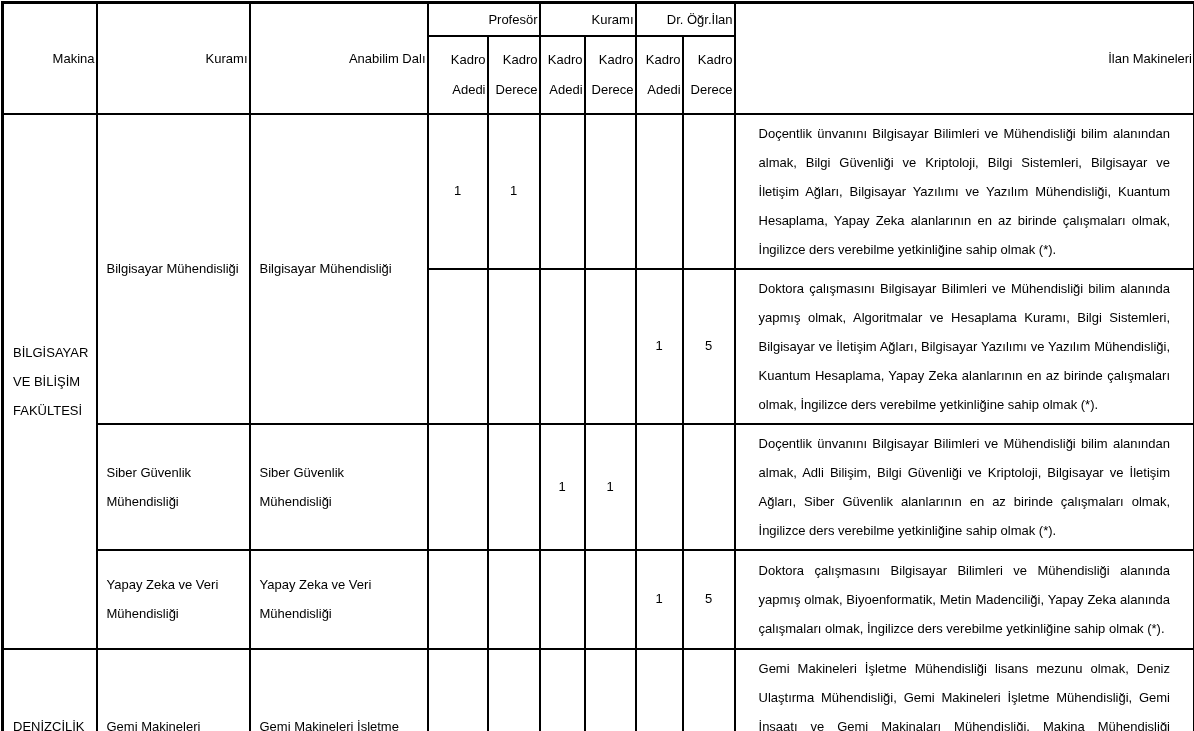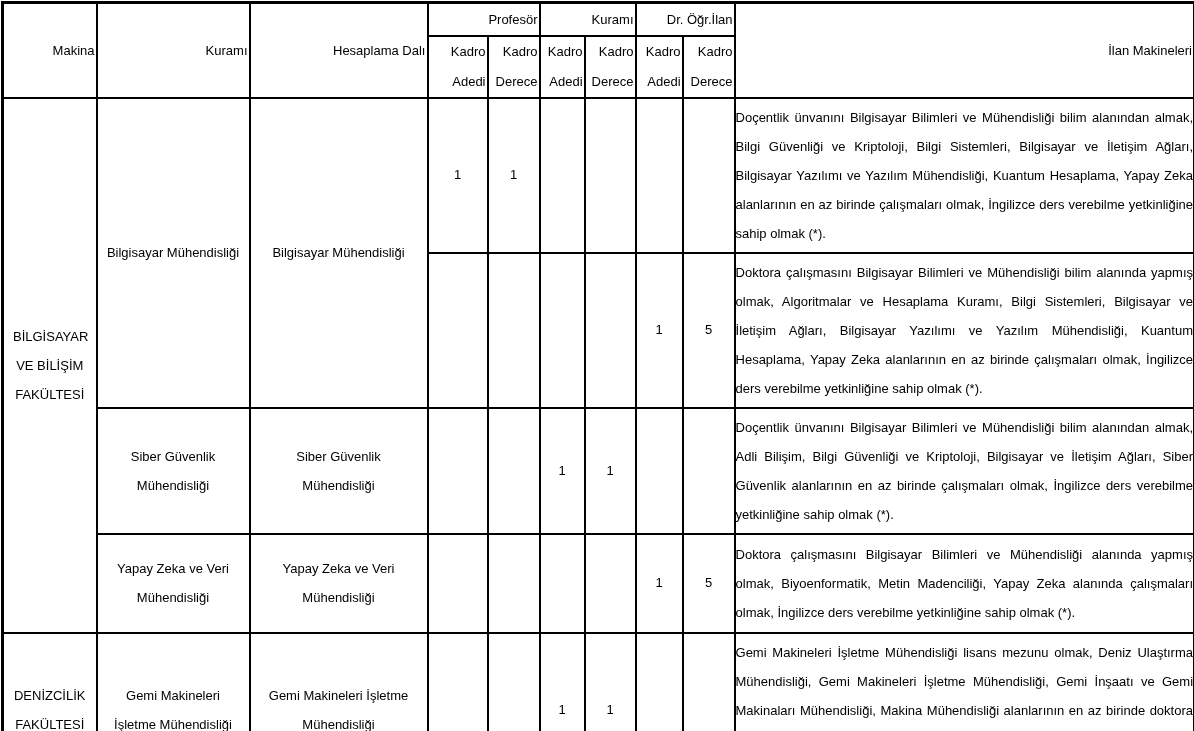--- a/index.html
+++ b/index.html
@@ -35,42 +35,42 @@
   col.c-ra { width: 47px; }
   col.c-rd { width: 52px; }
   col.c-ilan { width: 460px; }
   
   tr.h-group { height: 33px; }
   tr.h-sub   { height: 62px; }
   .h-group th, .h-sub th {
     text-align: right;
     vertical-align: middle;
   }
-  .h-sub th { line-height: 30px; padding: 0 1px; }
+  .h-sub th { line-height: 30px; padding: 8px 1px; }
   
   tr.r1 { height: 121px; }
   tr.r2 { height: 152px; }
   tr.r3 { height: 118px; }
   tr.r4 { height: 99px; }
   tr.r5 { height: 142px; }
   td.cell-text {
-    text-align: center;
+    text-align: left;
     vertical-align: middle;
     padding: 0 9px;
     line-height: 29px;
   }
   td.cell-num {
     text-align: center;
     vertical-align: middle;
     line-height: 16px;
   }
   td.cell-ilan {
     text-align: justify;
     vertical-align: middle;
-    padding: 4px 0;
+    padding: 4px 23px;
     line-height: 29px;
   }
 </style>
 </head>
 <body>
 
 <table class="announce">
   <colgroup>
     <col class="c-birim">
       <col class="c-bolum">
@@ -80,21 +80,21 @@
     <col class="c-da">
       <col class="c-dd">
     <col class="c-ra">
       <col class="c-rd">
     <col class="c-ilan">
   </colgroup>
   <thead>
     <tr class="h-group">
       <th rowspan="2">Makina</th>
       <th rowspan="2">Kuramı</th>
-      <th rowspan="2">Hesaplama Dalı</th>
+      <th rowspan="2">Anabilim Dalı</th>
       <th colspan="2">Profesör</th>
       <th colspan="2">Kuramı</th>
       <th colspan="2">Dr. Öğr.İlan</th>
       <th rowspan="2">İlan Makineleri</th>
     </tr>
     <tr class="h-sub">
       <th>Kadro Adedi</th>
       <th>Kadro Derece</th>
       <th>Kadro Adedi</th>
       <th>Kadro Derece</th>

